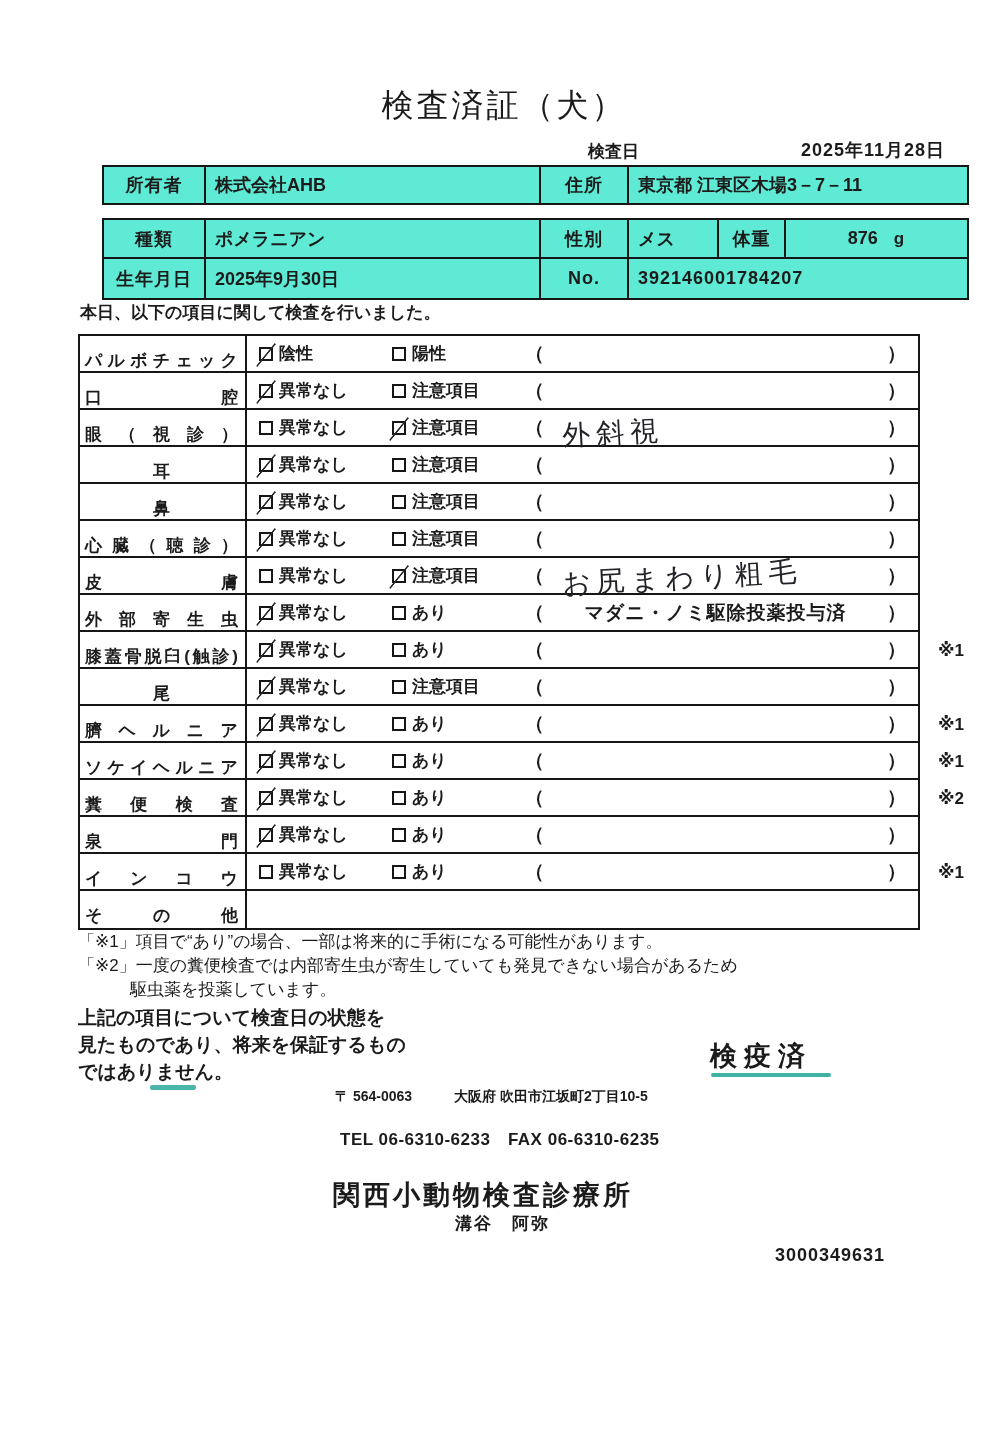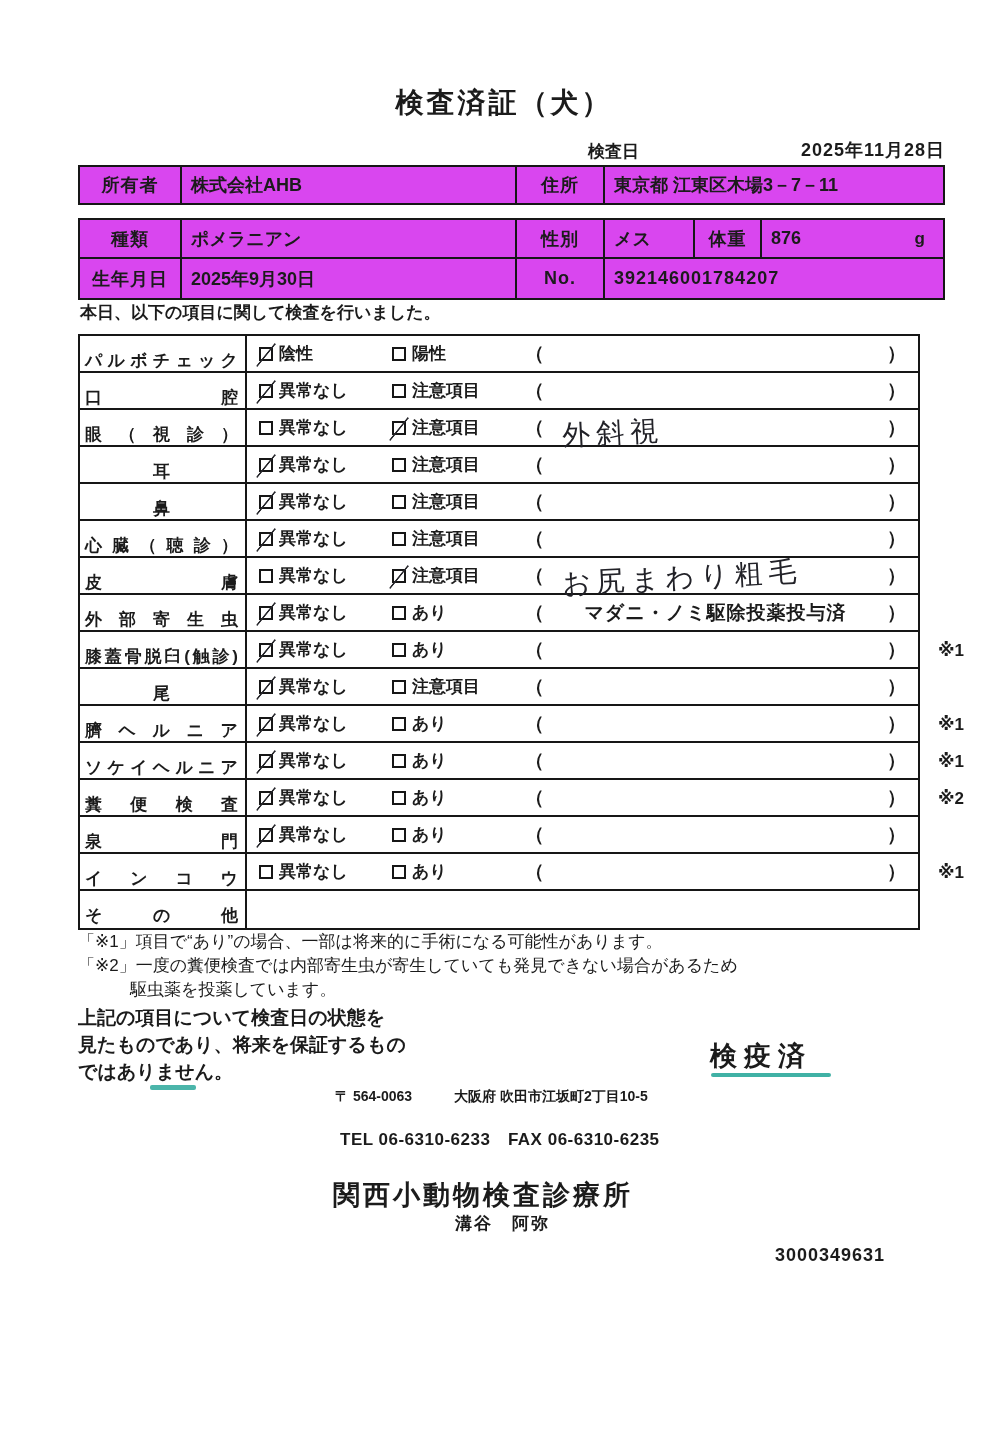--- a/index.html
+++ b/index.html
@@ -6,34 +6,34 @@
   .page{
     position:relative;
     width:1008px;height:1433px;
     background:#ffffff;
     font-family:"Liberation Sans","DejaVu Sans",sans-serif;
     color:#1b1b1b;
     overflow:hidden;
   }
   .abs{position:absolute;}
   
-  .title{top:84px;left:0;width:100%;text-align:center;font-size:28px;font-weight:700;letter-spacing:3px;}
+  .title{top:84px;left:0;width:100%;text-align:center;font-size:32px;font-weight:400;letter-spacing:3px;}
   
   .date-label{top:140px;left:588px;font-size:17px;font-weight:600;}
   .date-value{top:138px;right:63px;font-size:18px;font-weight:600;letter-spacing:1px;}
   
-  .grid-table{box-sizing:border-box;border:2.5px solid #161616;background:#d946ef;}
+  .grid-table{box-sizing:border-box;border:2.5px solid #161616;background:#5eead4;margin-left:24px;}
   .gcell{display:flex;align-items:center;box-sizing:border-box;font-size:18px;font-weight:600;overflow:visible;white-space:nowrap;}
   .gcell.lab{justify-content:center;letter-spacing:1px;}
   .gcell.val{padding-left:9px;}
   .br{border-right:2px solid #161616;}
   .bb{border-bottom:2px solid #161616;}
   .t-owner{top:165px;left:78px;width:867px;height:40px;display:grid;grid-template-columns:102px 335px 88px 1fr;}
   .t-pet{top:218px;left:78px;width:867px;display:grid;grid-template-columns:102px 335px 88px 90px 67px 1fr;grid-auto-rows:39px;}
-  .weight-cell{justify-content:space-between;padding-right:18px;}
+  .weight-cell{justify-content:center;padding-right:10px;}
   .weight-cell .unit{margin-left:16px;font-size:17px;}
   .no-val{letter-spacing:1px;}
   
   .intro{top:301px;left:80px;font-size:17px;font-weight:600;}
   
   .exam{top:334px;left:78px;width:842px;box-sizing:border-box;border:2.5px solid #161616;background:#fff;}
   .exam-row{display:grid;grid-template-columns:167px 133px 137px 1fr;height:37px;border-bottom:2px solid #161616;position:relative;box-sizing:border-box;}
   .exam-row:last-child{border-bottom:none;}
   .c-label{border-right:2px solid #161616;box-sizing:border-box;font-size:17px;font-weight:600;line-height:34px;padding:8px 7px 0 5px;text-align:justify;text-align-last:justify;overflow:hidden;white-space:nowrap;}
   .c-label.center{text-align:center;text-align-last:center;}

